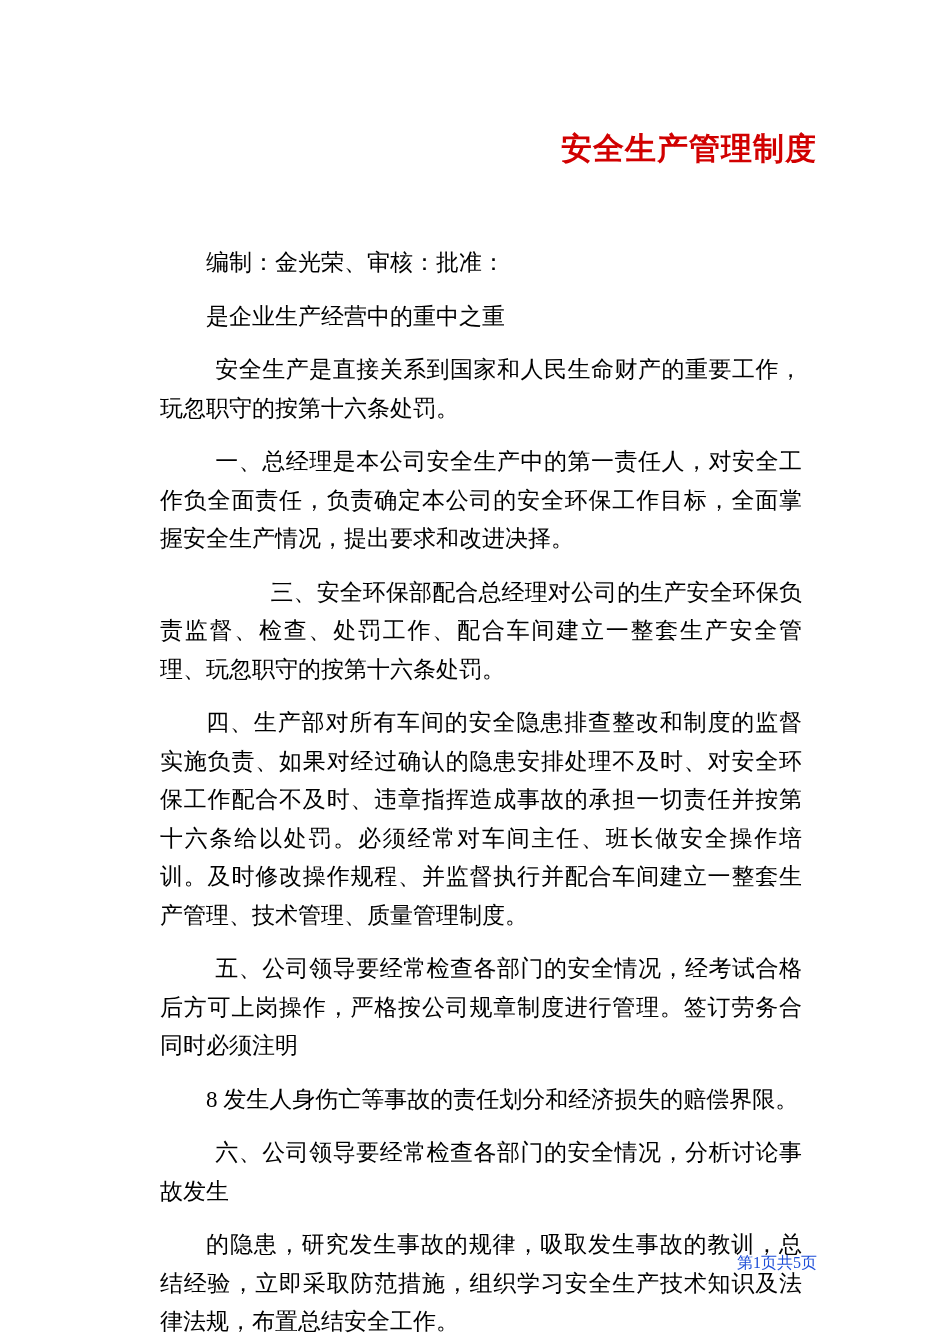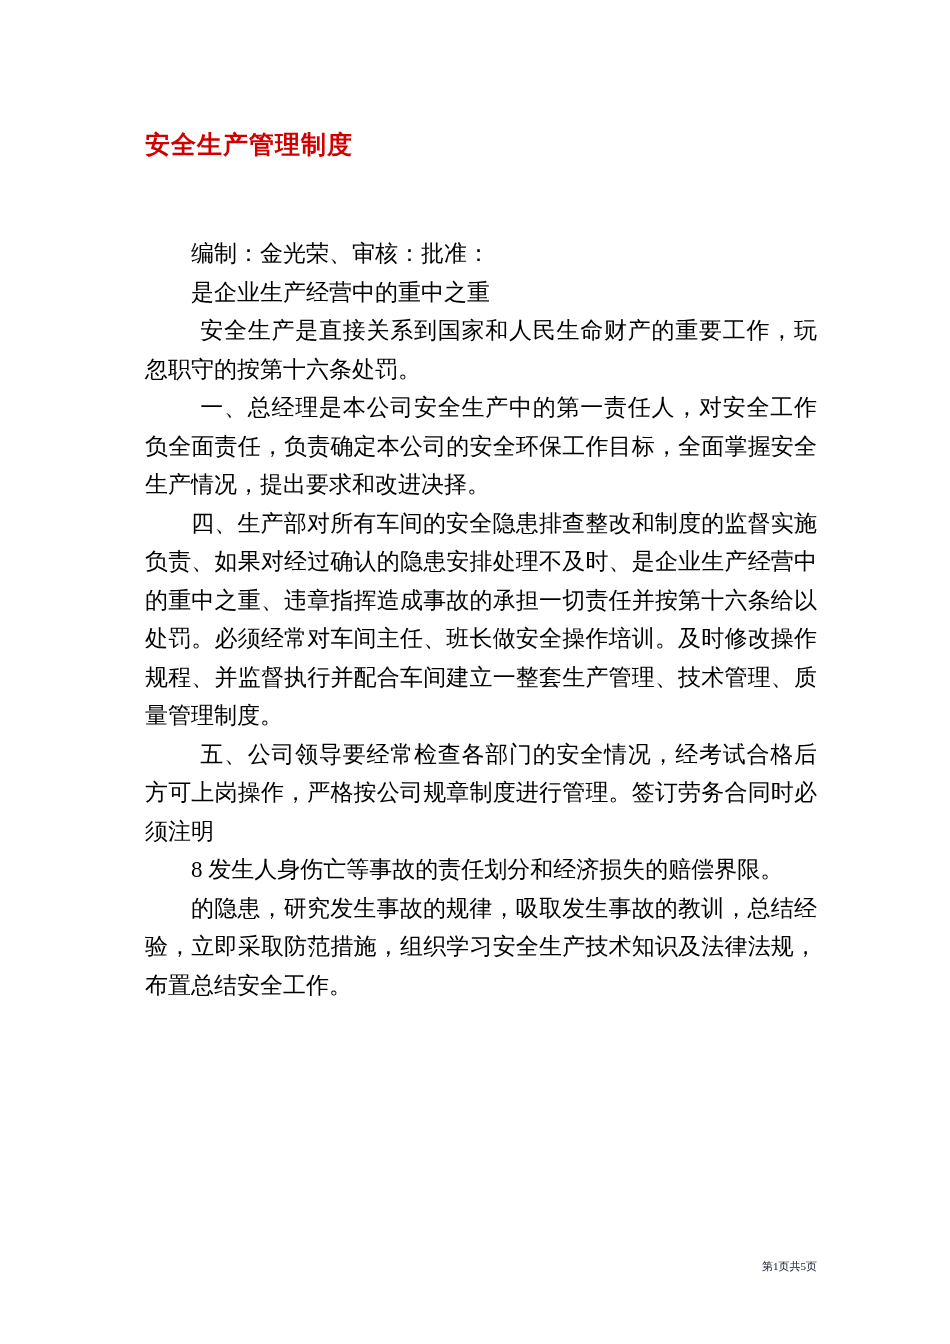--- a/index.html
+++ b/index.html
@@ -14,63 +14,65 @@
     margin: 0 auto;
     background: #ffffff;
     box-sizing: border-box;
     padding: 128px 133px 0 145px;
     font-family: "Liberation Serif", "DejaVu Serif", serif;
     color: #000000;
     overflow: hidden;
   }
   .doc-title {
     margin: 0 0 74px 0;
-    text-align: left;
-    font-size: 25px;
+    text-align: right;
+    font-size: 31px;
     font-weight: bold;
     letter-spacing: 1px;
   }
   .content {
     width: 100%;
   }
   .para {
-    margin: 0;
+    margin: 15px;
     font-size: 23px;
     line-height: 38.5px;
     text-align: justify;
     word-break: break-all;
   }
   .ind-2  { text-indent: 2em;   }
   .ind-25 { text-indent: 2.4em; }
   .ind-5  { text-indent: 4.8em; }
   .footer {
     position: absolute;
     right: 133px;
     bottom: 70px;
-    font-size: 11px;
-    color: #0f172a;
+    font-size: 16px;
+    color: #1d4ed8;
     font-family: "Liberation Serif", "DejaVu Serif", serif;
     margin-top: 17px;
   }
 </style>
 </head>
 <body>
 
 <div class="page">
 
   <h1 class="doc-title" style="color: rgb(209, 0, 0);">安全生产管理制度</h1>
 
   <div class="content">
     <p class="para ind-2">编制：金光荣、审核：批准：</p>
     <p class="para ind-2">是企业生产经营中的重中之重</p>
     <p class="para ind-25">安全生产是直接关系到国家和人民生命财产的重要工作，玩忽职守的按第十六条处罚。</p>
     <p class="para ind-25">一、总经理是本公司安全生产中的第一责任人，对安全工作负全面责任，负责确定本公司的安全环保工作目标，全面掌握安全生产情况，提出要求和改进决择。</p>
-    <p class="para ind-2">四、生产部对所有车间的安全隐患排查整改和制度的监督实施负责、如果对经过确认的隐患安排处理不及时、是企业生产经营中的重中之重、违章指挥造成事故的承担一切责任并按第十六条给以处罚。必须经常对车间主任、班长做安全操作培训。及时修改操作规程、并监督执行并配合车间建立一整套生产管理、技术管理、质量管理制度。</p>
+    <p class="para ind-5">三、安全环保部配合总经理对公司的生产安全环保负责监督、检查、处罚工作、配合车间建立一整套生产安全管理、玩忽职守的按第十六条处罚。</p>
+    <p class="para ind-2">四、生产部对所有车间的安全隐患排查整改和制度的监督实施负责、如果对经过确认的隐患安排处理不及时、对安全环保工作配合不及时、违章指挥造成事故的承担一切责任并按第十六条给以处罚。必须经常对车间主任、班长做安全操作培训。及时修改操作规程、并监督执行并配合车间建立一整套生产管理、技术管理、质量管理制度。</p>
     <p class="para ind-25">五、公司领导要经常检查各部门的安全情况，经考试合格后方可上岗操作，严格按公司规章制度进行管理。签订劳务合同时必须注明</p>
     <p class="para ind-2">8 发生人身伤亡等事故的责任划分和经济损失的赔偿界限。</p>
+    <p class="para ind-25">六、公司领导要经常检查各部门的安全情况，分析讨论事故发生</p>
     <p class="para ind-2">的隐患，研究发生事故的规律，吸取发生事故的教训，总结经验，立即采取防范措施，组织学习安全生产技术知识及法律法规，布置总结安全工作。</p>
   </div>
 
   <div class="footer">
     <span>第1页共5页</span>
   </div>
 
 </div>
 
 </body></html>

